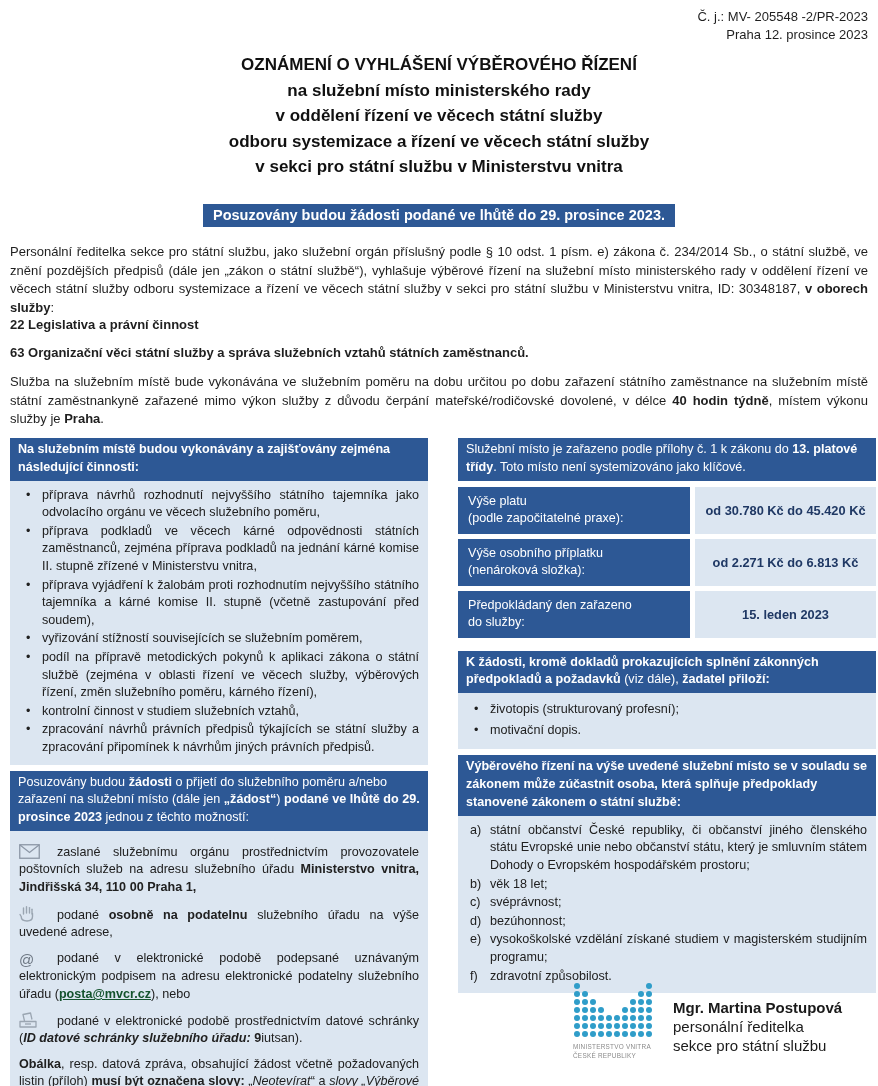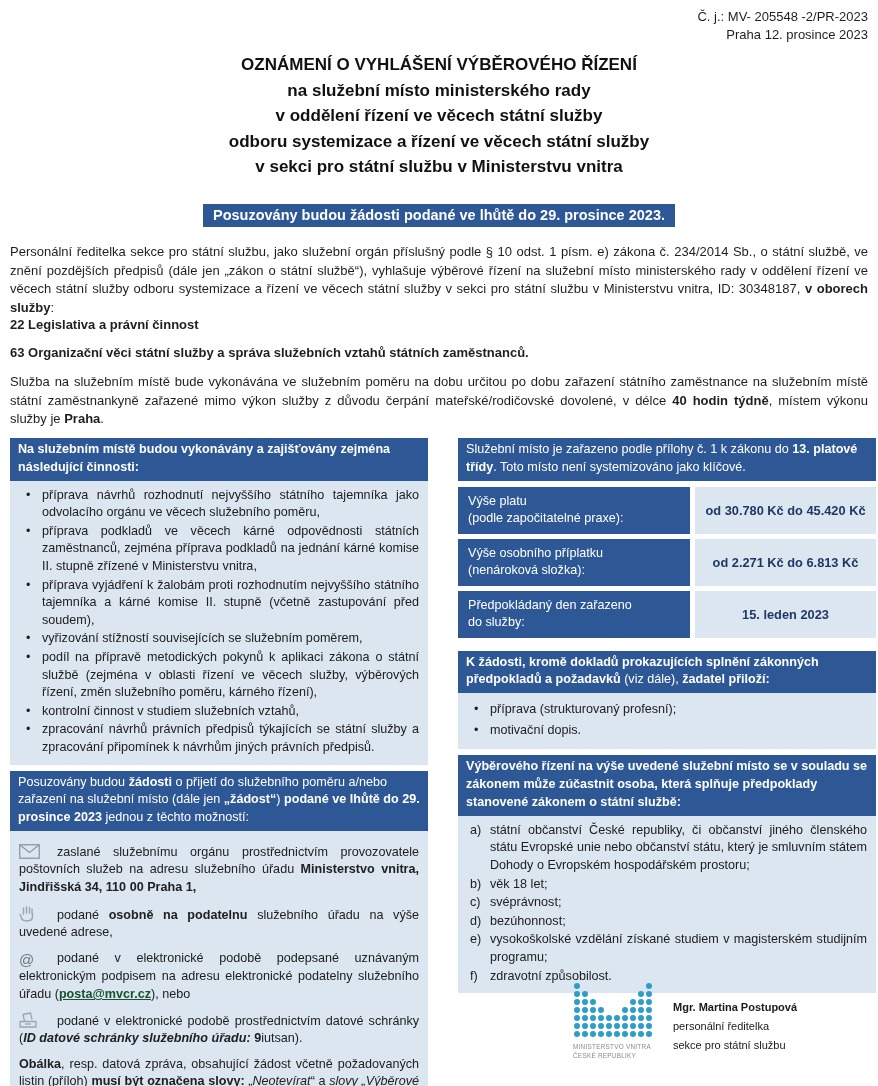--- a/index.html
+++ b/index.html
@@ -48,21 +48,21 @@
   .m-icon{display:inline-block;width:26px;margin-right:12px;vertical-align:-3px;text-align:left;color:#8c97a6;}
   .m-icon svg{display:block;}
   .at-glyph{font-size:15px;color:#6e7884;font-family:"Liberation Sans",sans-serif;}
   .note{margin-top:2px;text-align:justify;}
 
   .signature{position:absolute;left:573px;top:982px;display:flex;gap:20px;}
   .logo-dots{display:grid;grid-template-columns:repeat(10,8px);grid-auto-rows:8px;}
   .dot{width:6px;height:6px;border-radius:50%;background:#2f9dc9;margin:1px;}
   .dot.off{background:transparent;}
   .logo-caption{font-size:6.4px;color:#8a8a8a;margin-top:5px;line-height:8.5px;letter-spacing:.25px;}
-  .sig-text{padding-top:16px;font-size:11px;line-height:19px;color:#1a1a1a;}
+  .sig-text{padding-top:16px;font-size:15px;line-height:19px;color:#1a1a1a;}
   .sig-name{font-weight:bold;}
 </style>
 </head>
 <body>
 
 <div class="page">
 
   <div class="topright">
     <div>Č. j.: MV- 205548 -2/PR-2023</div>
     <div>Praha 12. prosince 2023</div>
@@ -157,21 +157,21 @@
           <div>do služby:</div>
         </div>
         <div class="scell-v">15. leden 2023</div>
       </div>
     </div>
 
     <div class="gap13"></div>
     <div class="hbox"><span style="font-weight: bold;">K žádosti, kromě dokladů prokazujících splnění zákonných předpokladů a požadavků</span><span> (viz dále), </span><span style="font-weight: bold;">žadatel přiloží:</span></div>
     <div class="bbox">
       <ul class="plain attach-list">
-        <li>příprava (strukturovaný profesní);</li>
+        <li>životopis (strukturovaný profesní);</li>
         <li>motivační dopis.</li>
       </ul>
     </div>
 
     <div class="gap6"></div>
     <div class="hbox allbold">Výběrového řízení na výše uvedené služební místo se v souladu se zákonem může zúčastnit osoba, která splňuje předpoklady stanovené zákonem o státní službě:</div>
     <div class="bbox">
       <ul class="plain req-list">
         <li><span class="req-marker">a)</span><span>státní občanství České republiky, či občanství jiného členského státu Evropské unie nebo občanství státu, který je smluvním státem Dohody o Evropském hospodářském prostoru;</span></li>
         <li><span class="req-marker">b)</span><span>věk 18 let;</span></li>

